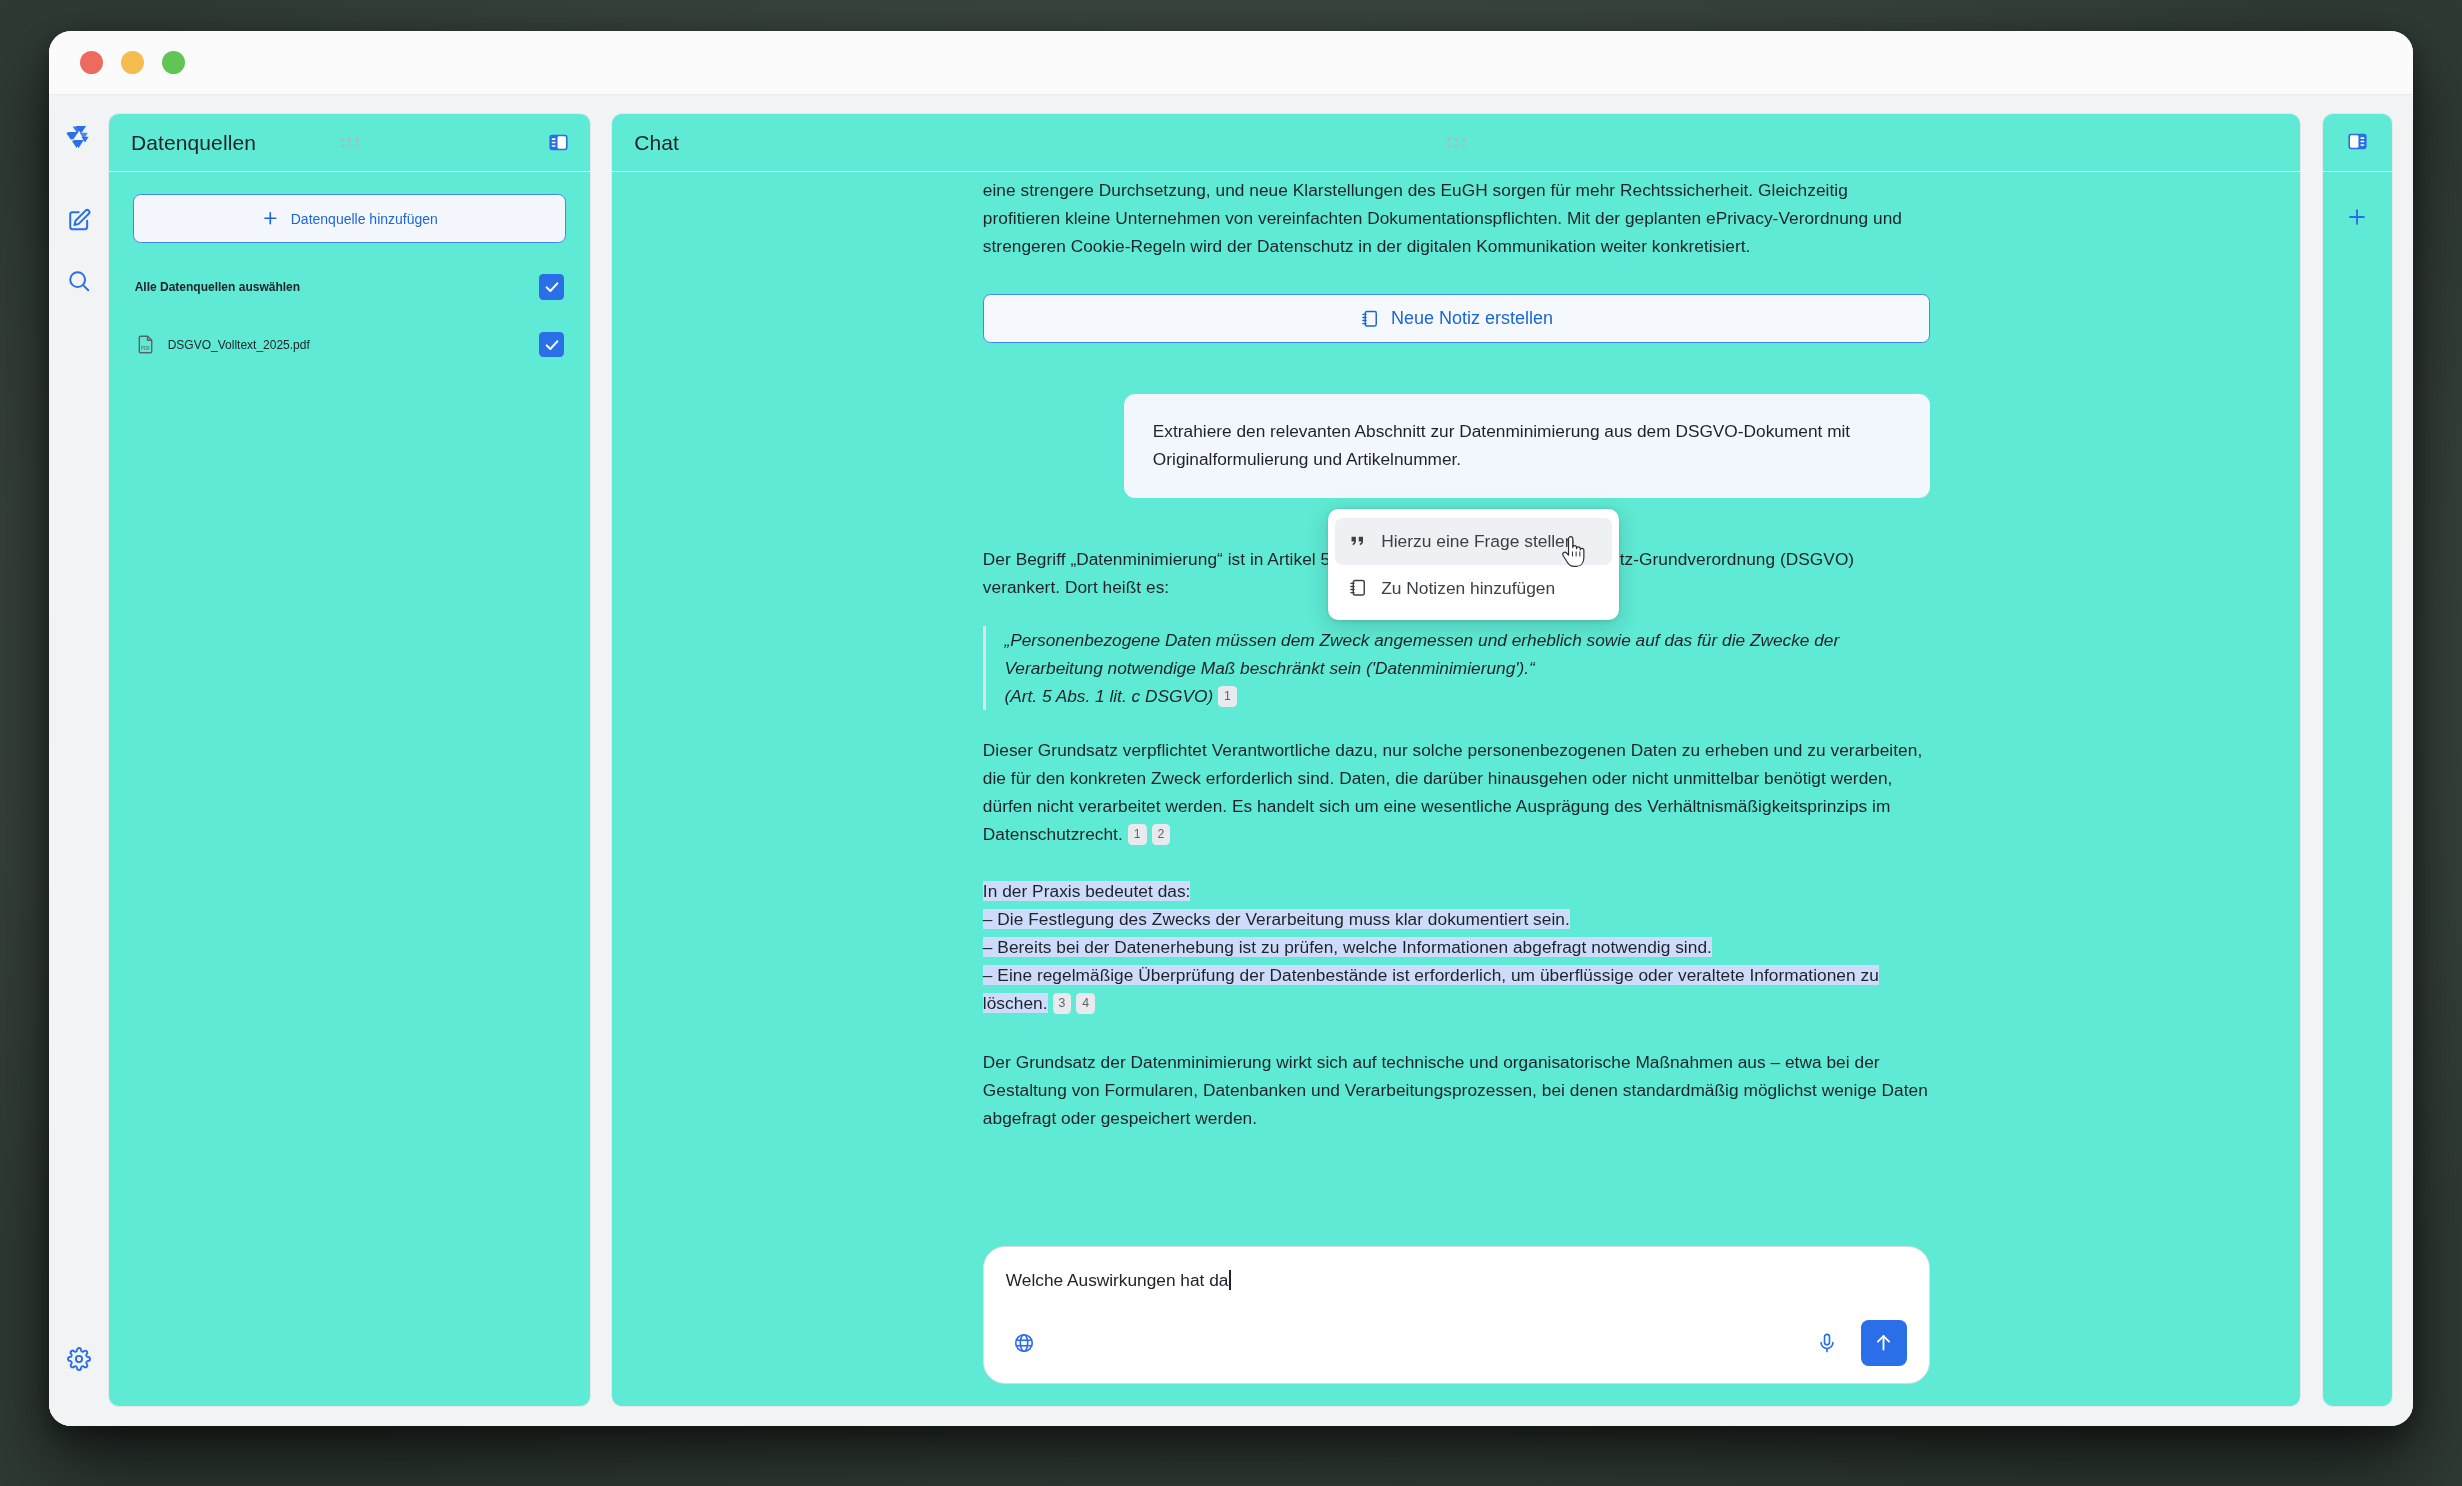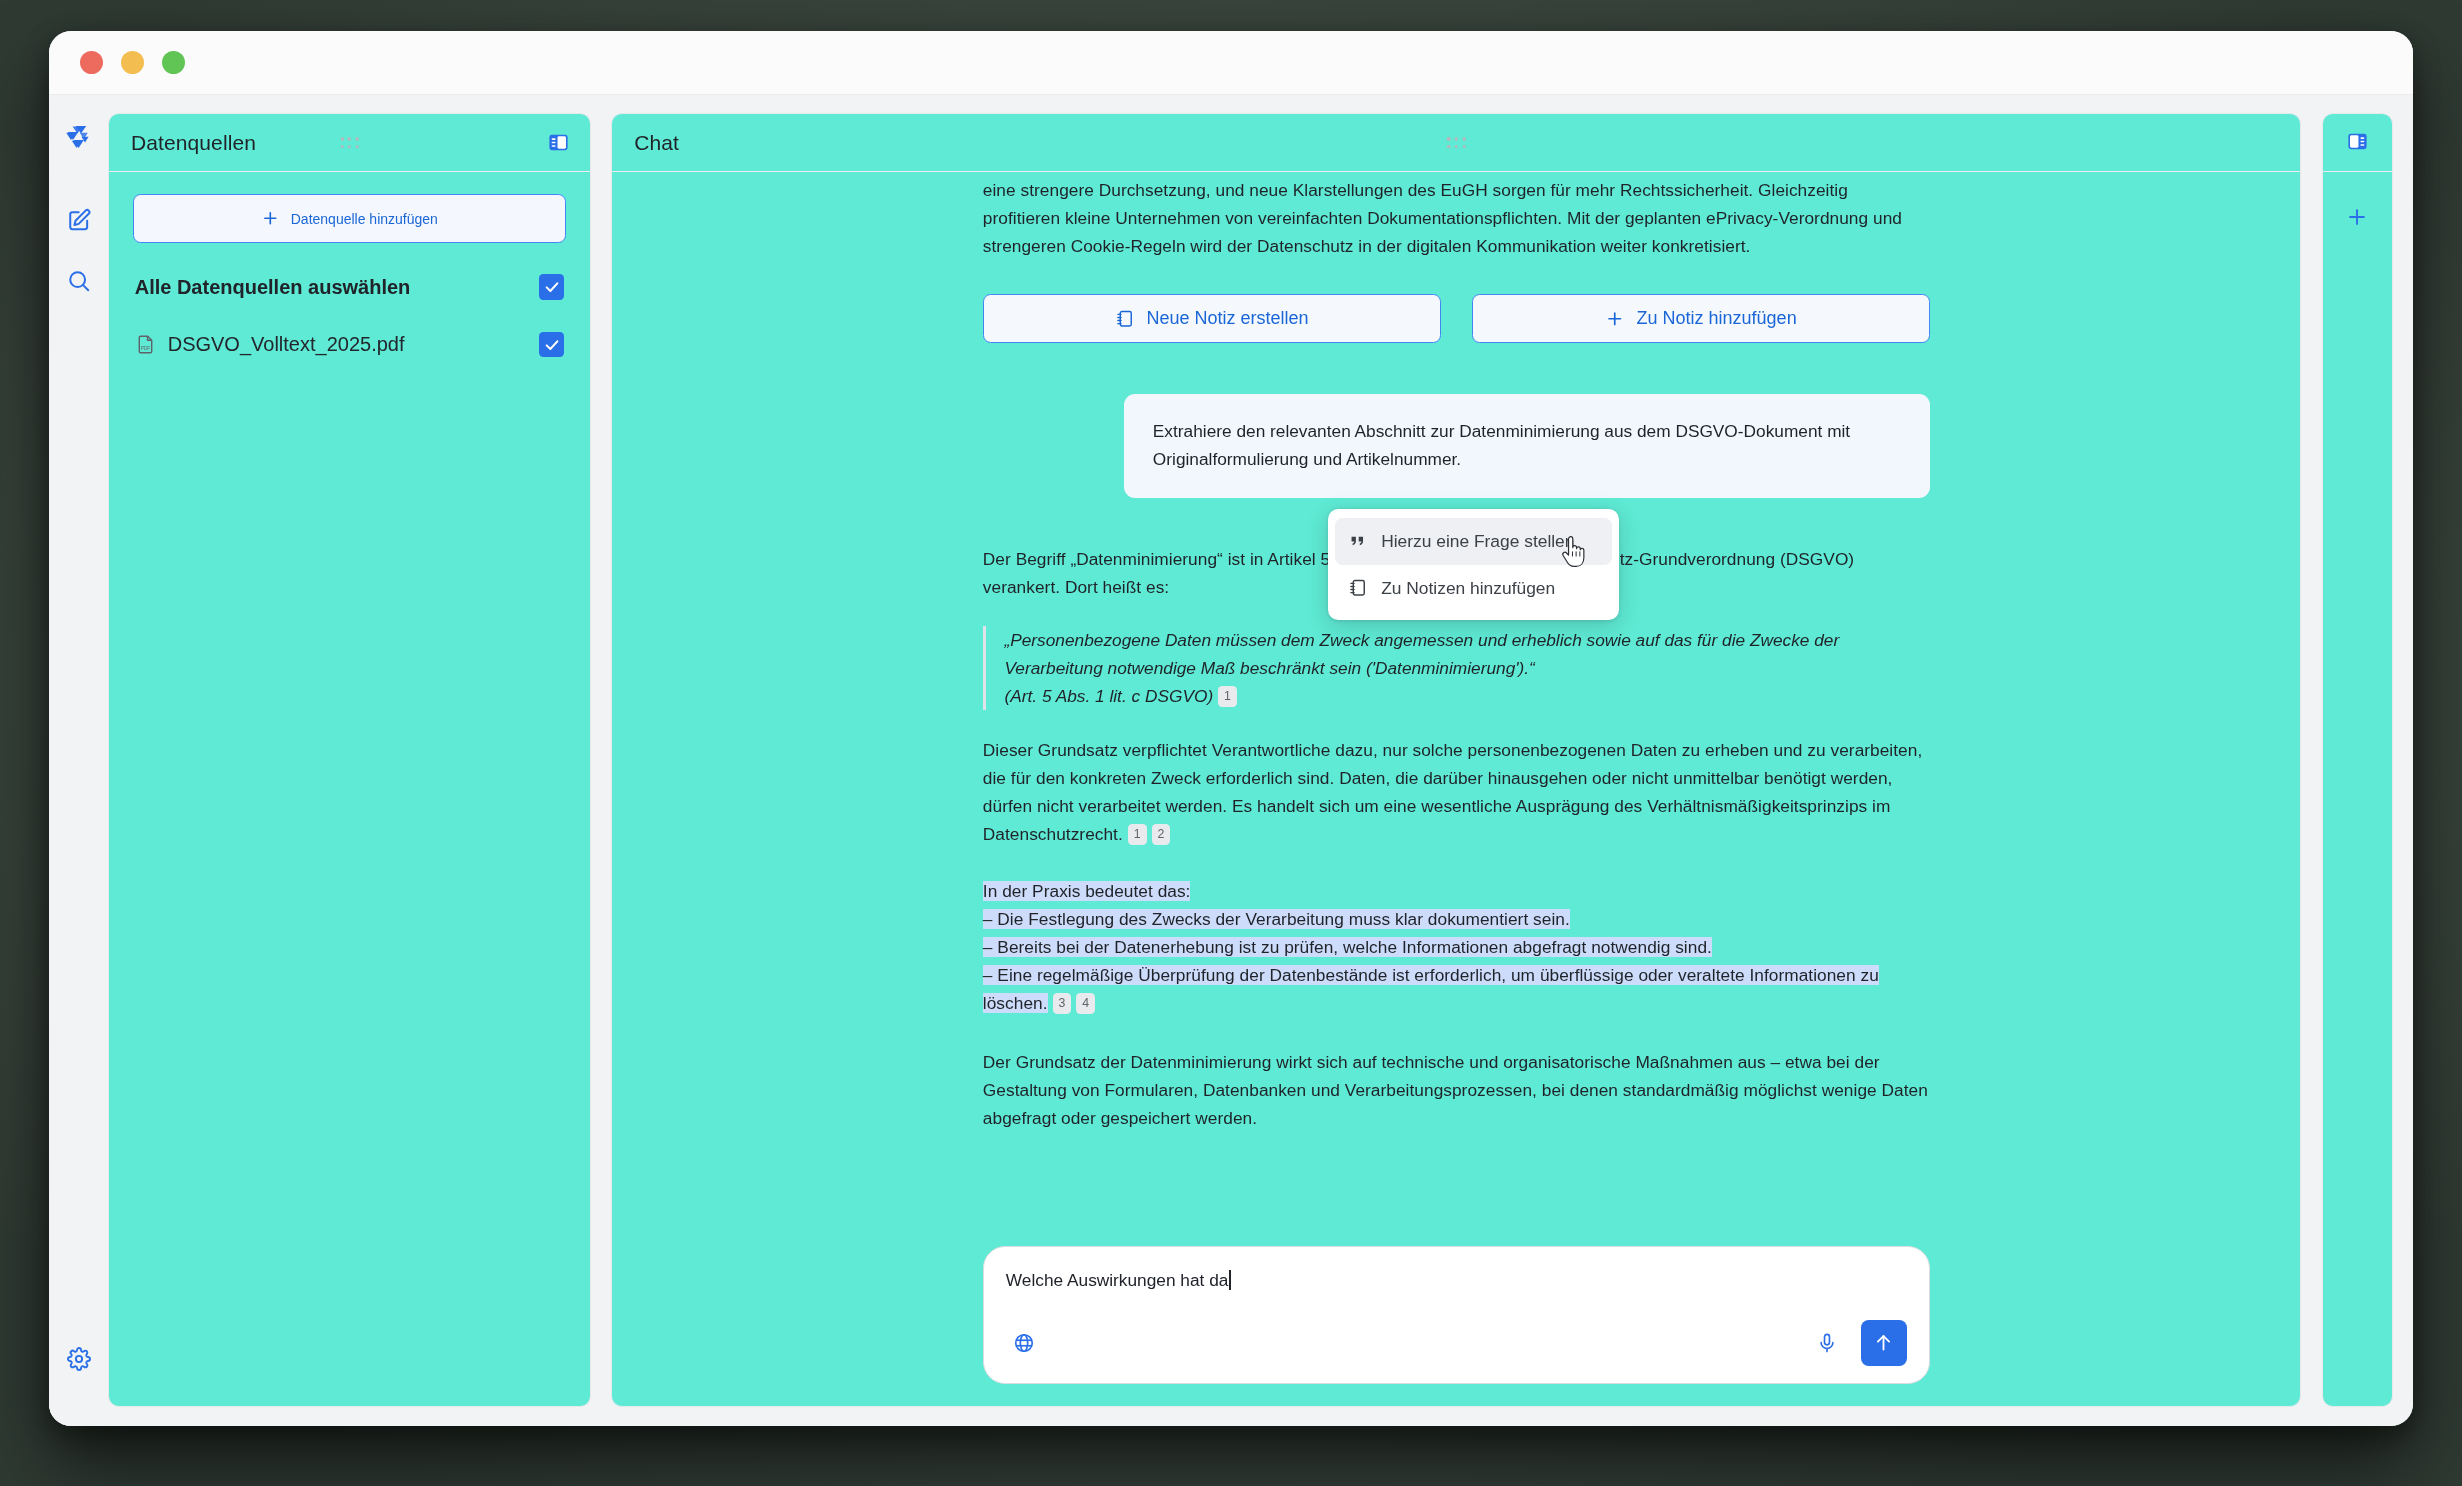--- a/index.html
+++ b/index.html
@@ -174,21 +174,21 @@
 
   .source-row {
     display: flex;
     align-items: center;
     height: 44px;
     margin-top: 22px;
     padding: 0 1.7px;
   }
   .source-row.file { margin-top: 13.5px; }
   .source-label {
-    font-size: 20px;
+    font-size: 12px;
     color: #20242a;
     font-weight: 600;
   }
   .source-row.file .source-label { font-weight: 400; color: #23272d; }
   .file-ico { margin-right: 12px; display: flex; align-items: center; }
   .cbx {
     margin-left: auto;
     width: 25.4px; height: 25.4px;
     border-radius: 4.2px;
     background: #2b6fe8;
@@ -508,27 +508,20 @@
             <div class="note-actions">
               <div class="note-btn">
                 <svg width="19.5" height="19.5" viewBox="0 0 24 24" fill="none" stroke="#1a66d6" stroke-width="1.8" stroke-linecap="round" stroke-linejoin="round" aria-hidden="true">
                   <rect x="6.5" y="3.2" width="13.5" height="17.6" rx="2"></rect>
                   <line x1="3.6" y1="6.6" x2="7.4" y2="6.6"></line>
                   <line x1="3.6" y1="10.4" x2="7.4" y2="10.4"></line>
                   <line x1="3.6" y1="14.2" x2="7.4" y2="14.2"></line>
                   <line x1="3.6" y1="18" x2="7.4" y2="18"></line>
                 </svg>
                 <span>Neue Notiz erstellen</span>
-              </div>
-              <div class="note-btn">
-                <svg width="19.5" height="19.5" viewBox="0 0 24 24" fill="none" stroke="#1a66d6" stroke-width="2.1" stroke-linecap="round" aria-hidden="true">
-                  <line x1="12" y1="5" x2="12" y2="19"></line>
-                    <line x1="5" y1="12" x2="19" y2="12"></line>
-                </svg>
-                <span>Zu Notiz hinzufügen</span>
               </div>
             </div>
 
             <div class="user-msg">Extrahiere den relevanten Abschnitt zur Datenminimierung aus dem DSGVO-Dokument mit Originalformulierung und Artikelnummer.</div>
 
             <div class="answer">
               <div class="msg-text">Der Begriff „Datenminimierung“ ist in Artikel 5 Absatz 1 Buchstabe c der Datenschutz-Grundverordnung (DSGVO) verankert. Dort heißt es:</div>
 
               <div class="quote">
                 <span>„Personenbezogene Daten müssen dem Zweck angemessen und erheblich sowie auf das für die Zwecke der Verarbeitung notwendige Maß beschränkt sein ('Datenminimierung').“</span>

